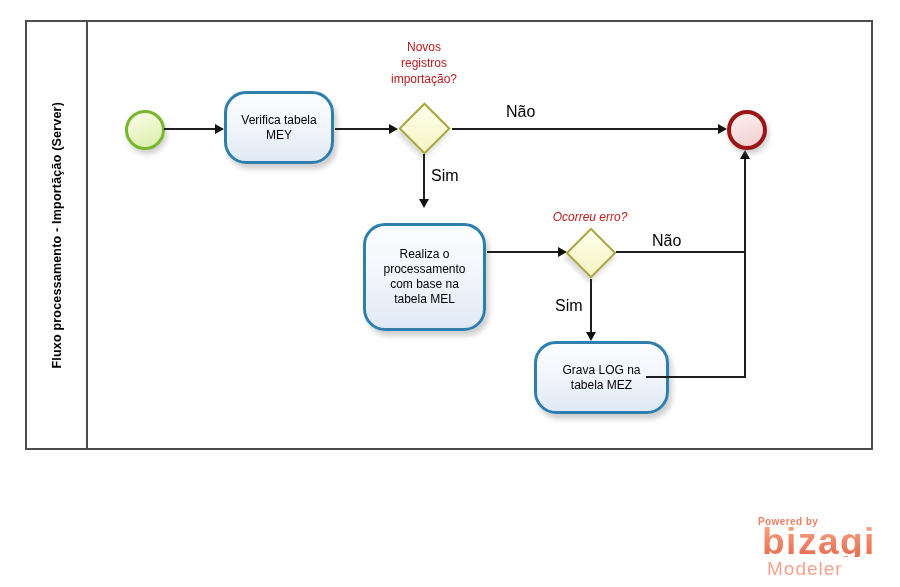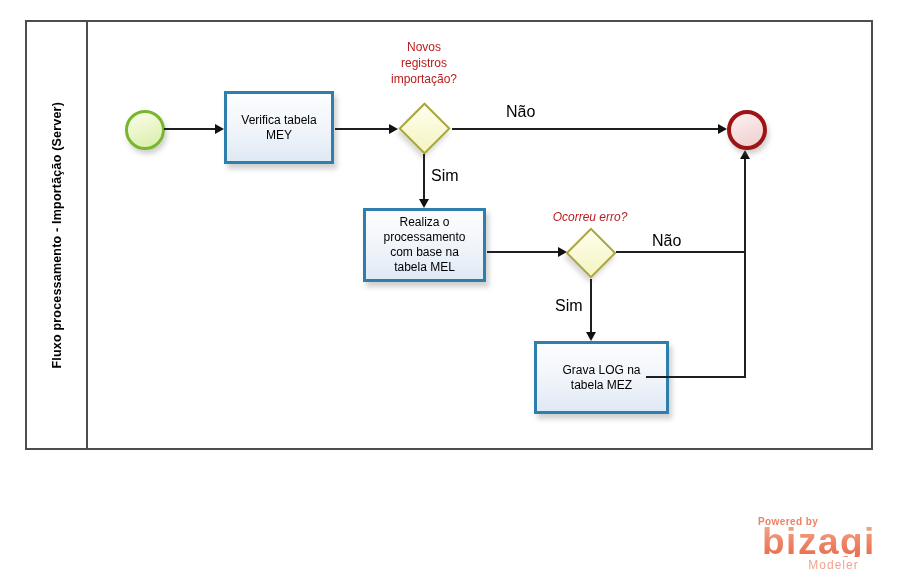--- a/index.html
+++ b/index.html
@@ -25,21 +25,21 @@
     box-shadow:2px 4px 5px rgba(120,120,120,.35);}
   .event.start{
     left:125px;top:110px;width:40px;height:40px;border:3px solid #77b62d;
     background:linear-gradient(160deg,#f4fadd 20%,#dcefae 90%);
   }
   .event.end{
     left:727px;top:110px;width:40px;height:40px;border:4px solid #9c1414;
     background:linear-gradient(160deg,#fbeaea 20%,#f2d0d0 90%);
   }
   .task{
-    position:absolute;box-sizing:border-box;border:3px solid #2e7fae;border-radius:0;
+    position:absolute;box-sizing:border-box;border:3px solid #2e7fae;border-radius:22px;
     background:linear-gradient(180deg,#fcfdff 0%,#f0f4fa 55%,#dfe9f5 100%);
     display:flex;align-items:center;justify-content:center;text-align:center;
     box-shadow:3px 5px 5px rgba(120,120,120,.35);
   }
   .task .node-label{font-size:12px;line-height:15px;white-space:pre-line;color:#000;}
   .gateway{
     position:absolute;box-sizing:border-box;border:2px solid #a8a53b;
     background:linear-gradient(135deg,#fdfde9 10%,#f5f5c6 90%);
     transform:rotate(45deg);box-shadow:2px 4px 5px rgba(120,120,120,.3);
   }
@@ -56,22 +56,22 @@
   .gw-label{position:absolute;font-size:12px;line-height:16px;text-align:center;
     white-space:pre-line;color:#b91c1c;}
   
   .logo{position:absolute;left:758px;top:516px;width:142px;}
   .logo .powered{display:block;text-align:left;padding-right:10px;
     font-size:10px;font-weight:bold;color:#ed8166;letter-spacing:.4px;}
   .logo .brand{display:block;font-size:37px;font-weight:bold;line-height:30px;
     letter-spacing:1.5px;padding-left:4px;
     background:linear-gradient(180deg,#f5a184 0%,#ec7a5c 70%,#e96e50 100%);
     -webkit-background-clip:text;background-clip:text;color:transparent;}
-  .logo .product{display:block;font-size:12px;color:#f3a38f;letter-spacing:1px;
-    padding-left:9px;margin-top:1px;text-align:center;}
+  .logo .product{display:block;font-size:19px;color:#f3a38f;letter-spacing:1px;
+    padding-left:9px;margin-top:1px;}
 </style>
 </head>
 <body>
 
 <div id="screen">
 
   <div class="pool">
     <div class="pool-label">
       <span>Fluxo processamento - Importãção (Server)</span>
     </div>
@@ -96,21 +96,21 @@
 importação?</div>
 
   <div class="h-line" style="left:452px;top:128px;width:267px;"></div>
   <div class="arr right" style="left:718px;top:124px;"></div>
   <div class="edge-label" style="left:506px;top:103px;">Não</div>
 
   <div class="v-line" style="left:423px;top:154px;height:46px;"></div>
   <div class="arr down" style="left:419px;top:199px;"></div>
   <div class="edge-label" style="left:431px;top:167px;">Sim</div>
 
-  <div class="task" style="left:363px;top:208px;width:123px;height:74px;">
+  <div class="task" style="left:363px;top:223px;width:123px;height:108px;">
     <div class="node-label">Realiza o
 processamento
 com base na
 tabela MEL</div>
   </div>
 
   <div class="h-line" style="left:487px;top:251px;width:72px;"></div>
   <div class="arr right" style="left:558px;top:247px;"></div>
 
   <div class="gateway" style="left:573px;top:235px;width:36px;height:36px;"></div>

